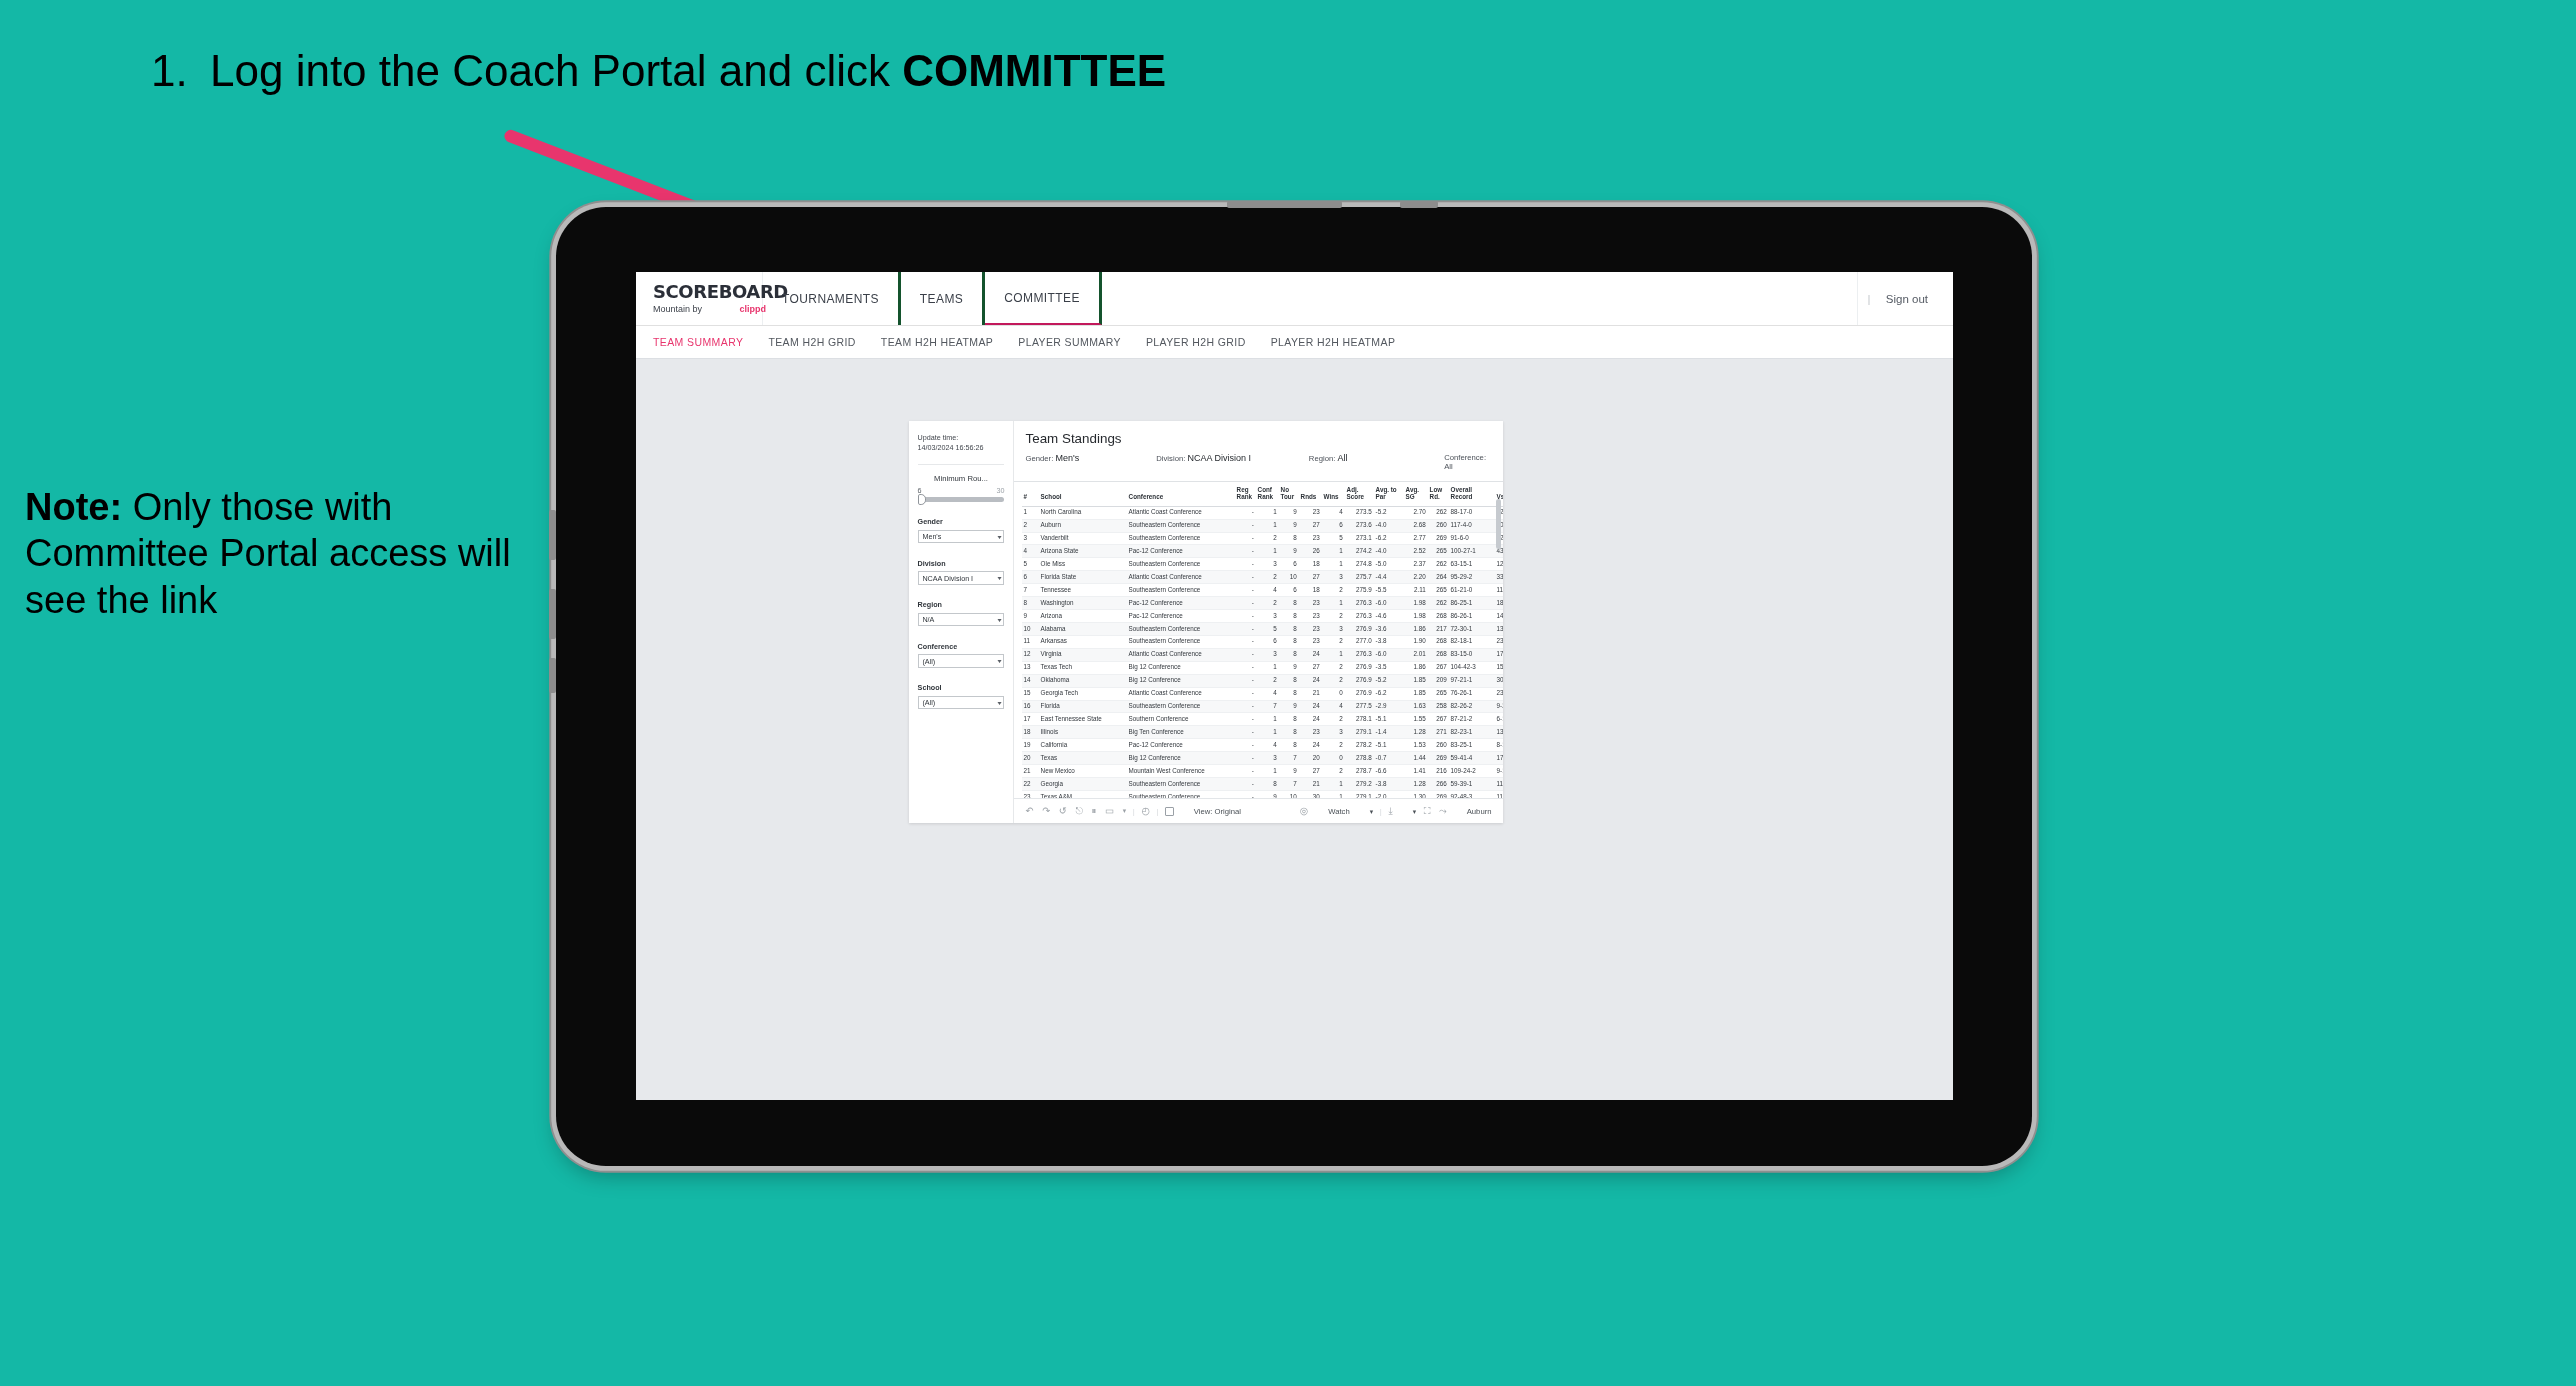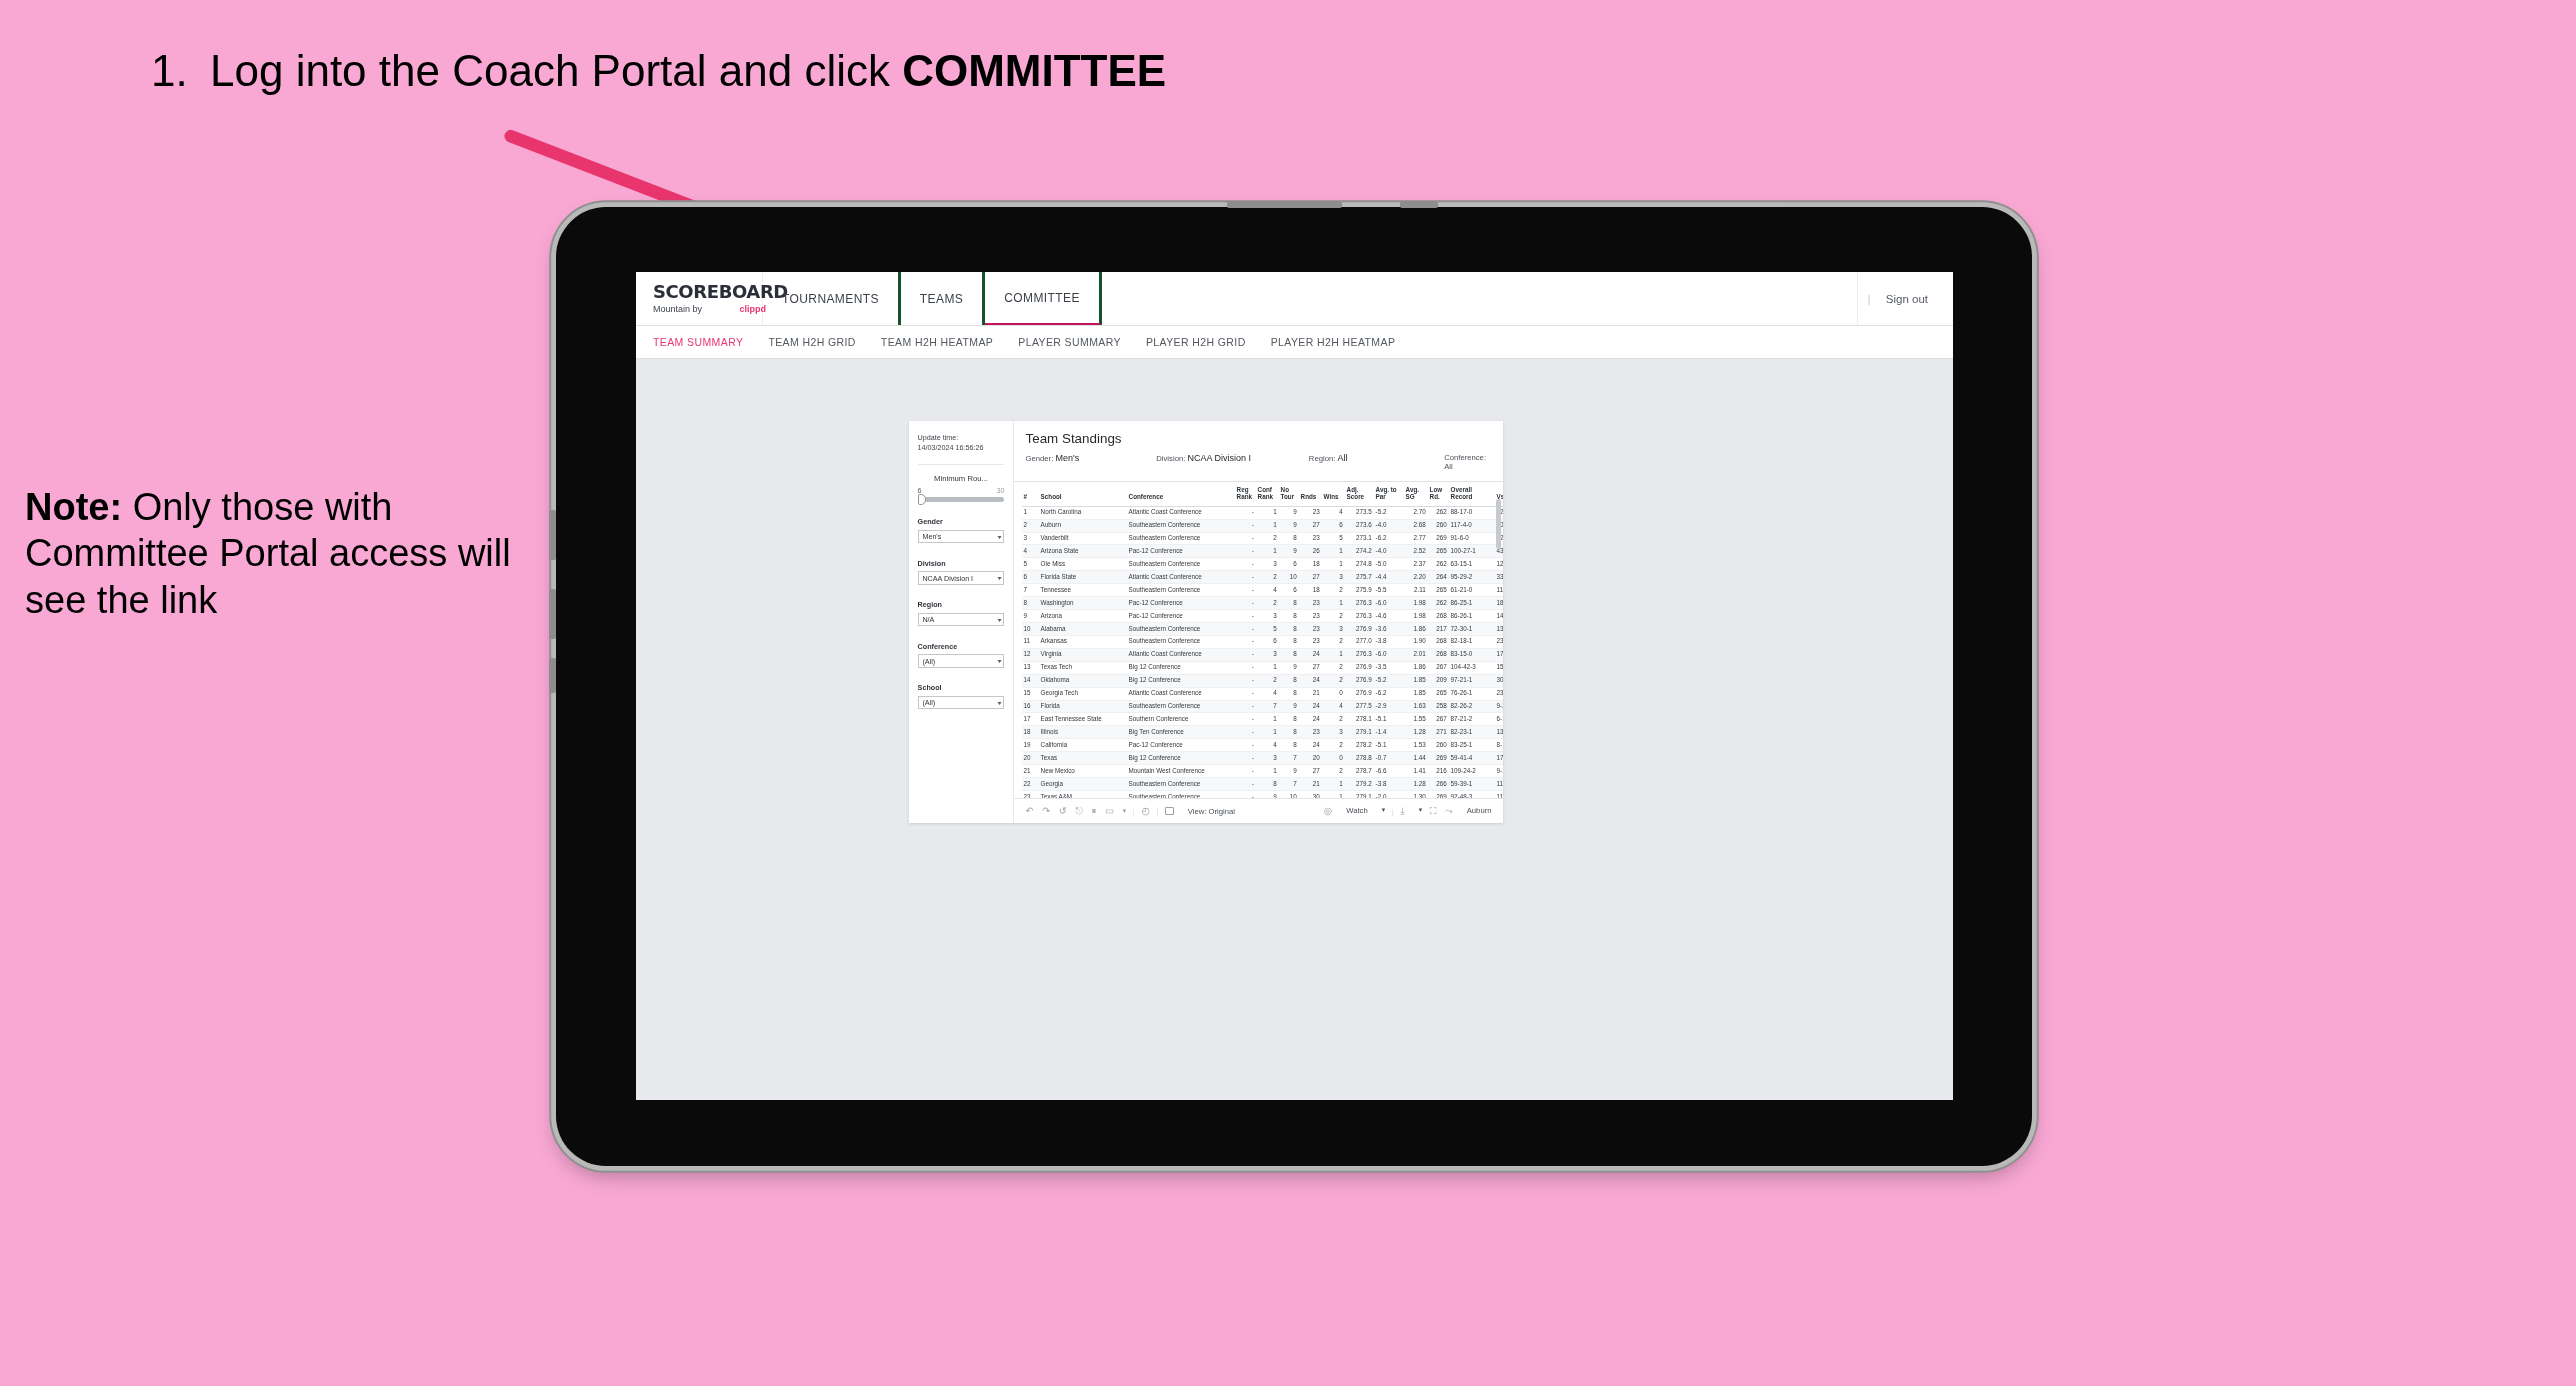--- a/index.html
+++ b/index.html
@@ -2,21 +2,21 @@
 <html><head>
 <meta charset="utf-8">
 <style>
   * { box-sizing: border-box; margin: 0; padding: 0; }
   html, body {
     width: 2576px; height: 1386px;
     background: #ffffff;
     font-family: "Liberation Sans", sans-serif;
     overflow: hidden;
   }
-  #slide { position: relative; width: 2576px; height: 1386px; background: #f9a8d4; }
+  #slide { position: relative; width: 2576px; height: 1386px; background: #14b8a6; }
 
   
   #headline {
     position: absolute; left: 151px; top: 46px;
     font-size: 44px; line-height: 1.15; color: #000;
     white-space: nowrap;
   }
   #headline .num { display: inline-block; width: 59px; }
   #headline .strong { font-weight: bold; }
 
@@ -151,21 +151,21 @@
 
   
   #viz-toolbar {
     height: 25px; border-top: 1px solid #e3e6e9; background: #fff;
     display: flex; align-items: center; padding: 0 11.5px;
     font-size: 7.7px; color: #5b6167;
   }
   .tb-group { display: flex; align-items: center; gap: 8.6px; }
   .tb-icon { color: #9aa0a6; font-size: 9.6px; line-height: 1; }
   .tb-sep { color: #d6d9dd; margin: 0 6.7px; }
-  .tb-label { display: flex; align-items: flex-start; gap: 14px; color: #4a5056; }
+  .tb-label { display: flex; align-items: flex-end; gap: 20px; color: #4a5056; }
   #tb-spacer { flex: 1; }
   .boxicon {
     display: inline-block; width: 8.6px; height: 8.6px;
     border: 1px solid #9aa0a6; border-radius: 1px; position: relative;
   }
 </style>
 </head>
 <body>
 
 <div id="slide">

